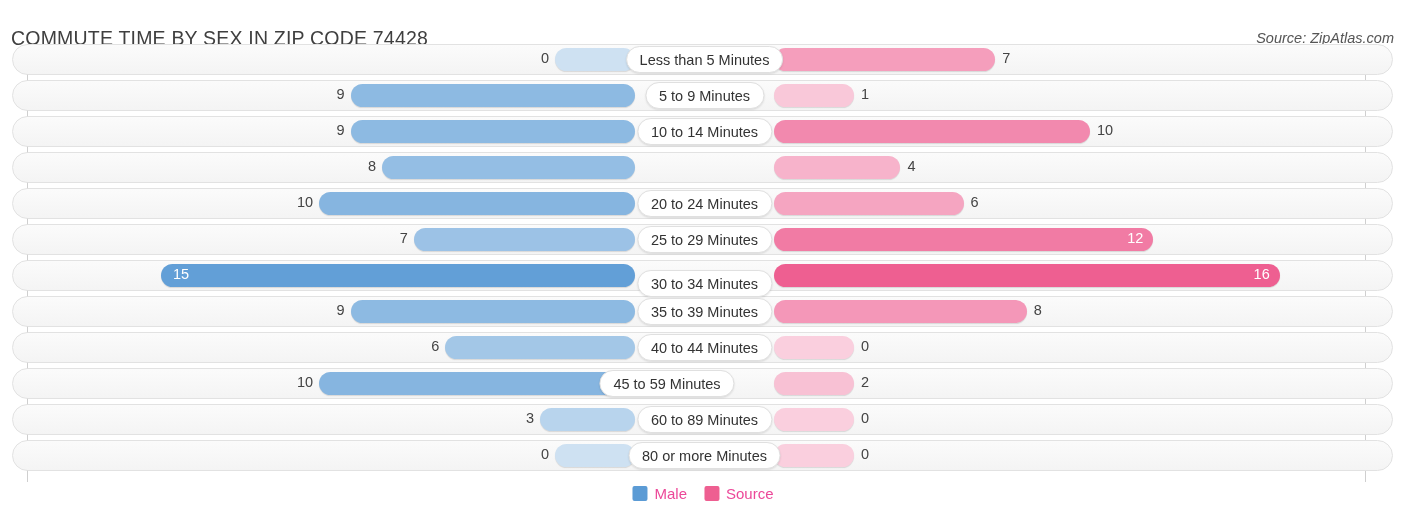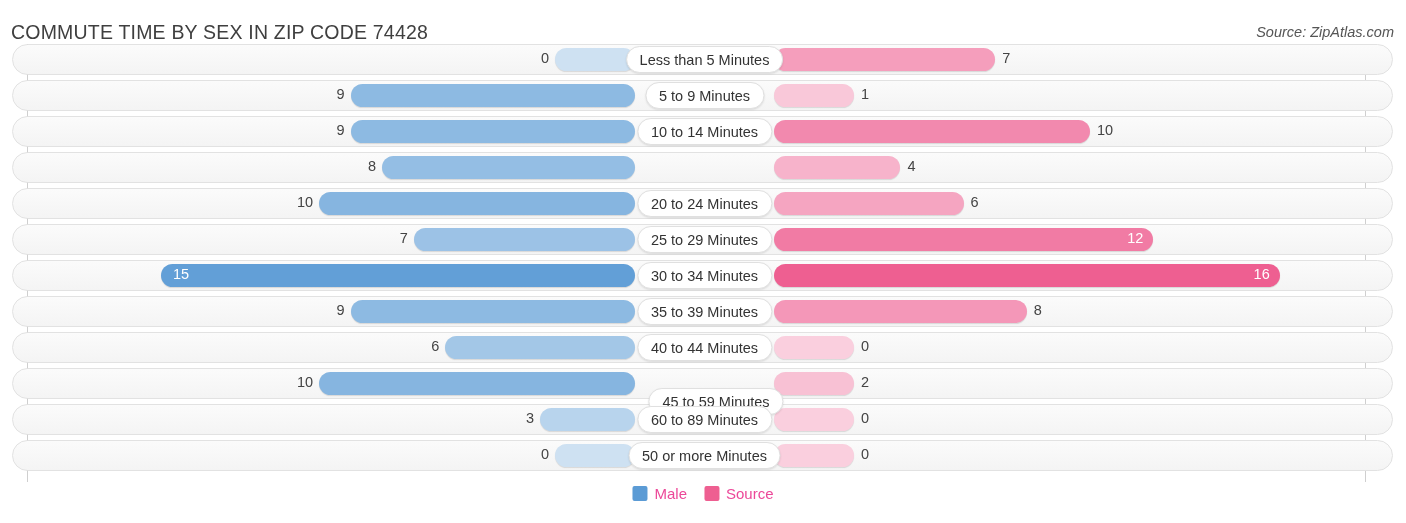--- a/index.html
+++ b/index.html
@@ -11,21 +11,21 @@
     width: 1406px;
     height: 523px;
     font-family: "Liberation Sans", sans-serif;
     position: relative;
     overflow: hidden;
   }
 
   
   .header {
     position: absolute;
-    top: 12px; left: 0;
+    top: 18px; left: 0;
     width: 1406px;
     height: 44px;
   }
   .chart-title {
     position: absolute;
     left: 11px;
     top: 9px;
     font-size: 19.5px;
     color: #3f3f3f;
     letter-spacing: .2px;
@@ -242,21 +242,21 @@
           <div class="vlabel in" style="left: 1114.2px;">12</div>
           <div class="cat-pill" style="left: 691.5px;">25 to 29 Minutes</div>
         </div>
       </div>
       <div class="row">
         <div class="bar-wrap">
           <div class="bar male" style="left: 148px; width: 474px; background: rgb(98, 159, 215);"></div>
           <div class="vlabel in" style="left: 160px;">15</div>
           <div class="bar female" style="left: 761px; width: 505.6px; background: rgb(238, 95, 145);"></div>
           <div class="vlabel in" style="left: 1240.6px;">16</div>
-          <div class="cat-pill" style="left: 691.5px;">30 to 34 Minutes</div>
+          <div class="cat-pill" style="left: 691.5px; margin-top: 8px;">30 to 34 Minutes</div>
         </div>
       </div>
       <div class="row">
         <div class="bar-wrap">
           <div class="bar male" style="left: 337.6px; width: 284.4px; background: rgb(141, 186, 226);"></div>
           <div class="vlabel" style="left: 315.6px; width: 16px; text-align: right;">9</div>
           <div class="bar female" style="left: 761px; width: 252.8px; background: rgb(244, 151, 184);"></div>
           <div class="vlabel" style="left: 1020.8px;">8</div>
           <div class="cat-pill" style="left: 691.5px;">35 to 39 Minutes</div>
         </div>
@@ -269,39 +269,39 @@
           <div class="vlabel" style="left: 848px;">0</div>
           <div class="cat-pill" style="left: 691.5px;">40 to 44 Minutes</div>
         </div>
       </div>
       <div class="row">
         <div class="bar-wrap">
           <div class="bar male" style="left: 306px; width: 316px; background: rgb(134, 181, 224);"></div>
           <div class="vlabel" style="left: 284px; width: 16px; text-align: right;">10</div>
           <div class="bar female" style="left: 761px; width: 80px; background: rgb(248, 193, 212);"></div>
           <div class="vlabel" style="left: 848px;">2</div>
-          <div class="cat-pill" style="left: 703px; margin-top: 18px;">45 to 59 Minutes</div>
+          <div class="cat-pill" style="left: 654px;">45 to 59 Minutes</div>
         </div>
       </div>
       <div class="row">
         <div class="bar-wrap">
           <div class="bar male" style="left: 527.2px; width: 94.8px; background: rgb(184, 212, 237);"></div>
           <div class="vlabel" style="left: 505.2px; width: 16px; text-align: right;">3</div>
           <div class="bar female" style="left: 761px; width: 80px; background: rgb(250, 207, 222);"></div>
           <div class="vlabel" style="left: 848px;">0</div>
           <div class="cat-pill" style="left: 691.5px;">60 to 89 Minutes</div>
         </div>
       </div>
       <div class="row">
         <div class="bar-wrap">
           <div class="bar male" style="left: 542px; width: 80px; background: rgb(206, 225, 242);"></div>
           <div class="vlabel" style="left: 520px; width: 16px; text-align: right;">0</div>
           <div class="bar female" style="left: 761px; width: 80px; background: rgb(250, 207, 222);"></div>
           <div class="vlabel" style="left: 848px;">0</div>
-          <div class="cat-pill" style="left: 691.5px;">50 or more Minutes</div>
+          <div class="cat-pill" style="left: 691.5px;">80 or more Minutes</div>
         </div>
       </div>
     </div>
 </div>
 
 <div class="footer">
   <div class="tick left">20</div>
   <div class="tick right">20</div>
   <div class="legend" id="legend">
       <div class="legend-item">

